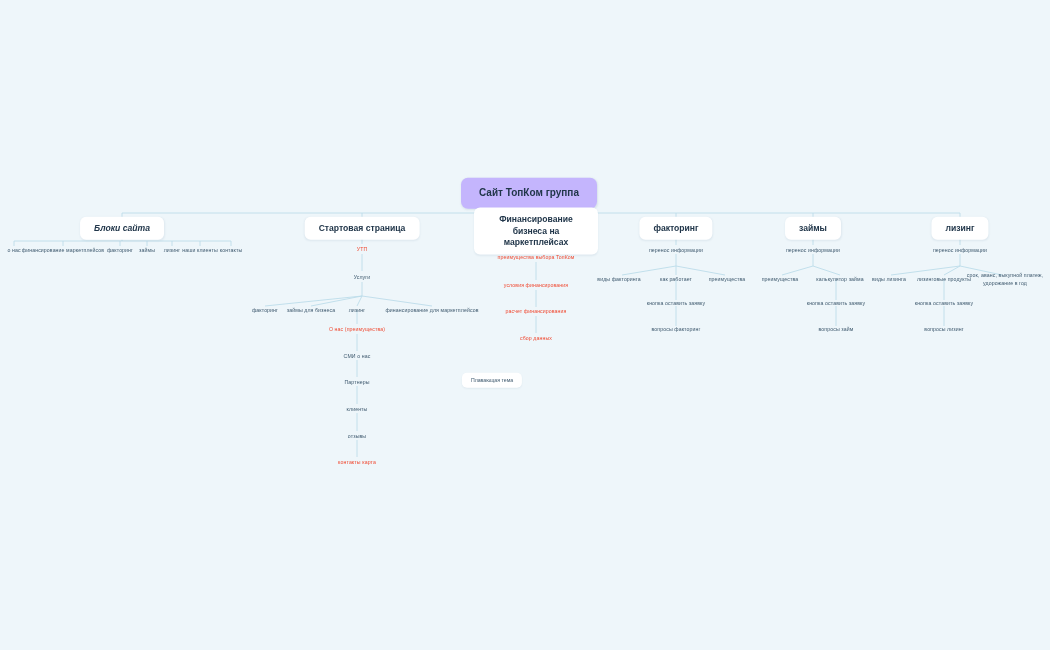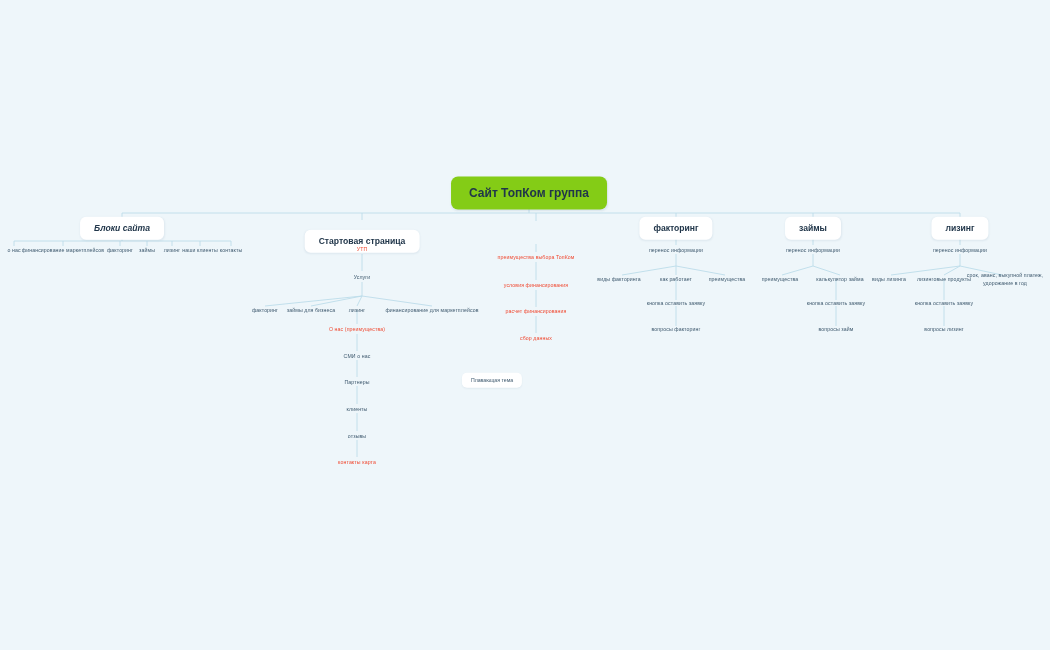--- a/index.html
+++ b/index.html
@@ -30,24 +30,24 @@
   .node {
     position: absolute;
     transform: translate(-50%, -50%);
     text-align: center;
     line-height: 1.25;
     white-space: nowrap;
     color: #2c3f52;
   }
   
   .n-root {
-    background: #84cc16;
+    background: #c4b5fd;
     border-radius: 7px;
     padding: 9px 18px;
-    font-size: 12px;
+    font-size: 10px;
     font-weight: bold;
     color: #21364a;
     box-shadow: 0 1px 2px rgba(40,80,110,0.10);
   }
   
   .n-main {
     background: #ffffff;
     border-radius: 6px;
     padding: 6px 14px;
     font-size: 8.6px;
@@ -181,36 +181,37 @@
 
   <div class="node n-main" style="left:122px; top:228px;font-style:italic;">Блоки сайта</div>
   <div class="node n-leaf" style="left:14px; top:250px;">о нас</div>
   <div class="node n-leaf" style="left:63px; top:250px;">финансирование маркетплейсов</div>
   <div class="node n-leaf" style="left:120px; top:250px;">факторинг</div>
   <div class="node n-leaf" style="left:147px; top:250px;">займы</div>
   <div class="node n-leaf" style="left:172px; top:250px;">лизинг</div>
   <div class="node n-leaf" style="left:200px; top:250px;">наши клиенты</div>
   <div class="node n-leaf" style="left:231px; top:250px;">контакты</div>
 
-  <div class="node n-main" style="left:362px; top:241px;">Стартовая страница</div>
+  <div class="node n-main" style="left:362px; top:228px;">Стартовая страница</div>
   <div class="node n-leaf n-red" style="left:362px; top:249px;">УТП</div>
   <div class="node n-leaf" style="left:362px; top:277px;">Услуги</div>
 
   <div class="node n-leaf" style="left:265px; top:310px;">факторинг</div>
   <div class="node n-leaf" style="left:311px; top:310px;">займы для бизнеса</div>
   <div class="node n-leaf" style="left:357px; top:310px;">лизинг</div>
   <div class="node n-leaf" style="left:432px; top:310px;">финансирование для маркетплейсов</div>
 
   <div class="node n-leaf n-red" style="left:357px; top:329px;">О нас  (преимущества)</div>
   <div class="node n-leaf" style="left:357px; top:356px;">СМИ о нас</div>
   <div class="node n-leaf" style="left:357px; top:382px;">Партнеры</div>
   <div class="node n-leaf" style="left:357px; top:409px;">клиенты</div>
   <div class="node n-leaf" style="left:357px; top:436px;">отзывы</div>
   <div class="node n-leaf n-red" style="left:357px; top:462px;">контакты карта</div>
 
+  <div class="node n-main wrap" style="left:536px; top:231px;">Финансирование бизнеса на маркетплейсах</div>
   <div class="node n-leaf n-red" style="left:536px; top:257px;">преимущества выбора ТопКом</div>
   <div class="node n-leaf n-red" style="left:536px; top:285px;">условия финансирования</div>
   <div class="node n-leaf n-red" style="left:536px; top:311px;">расчет финансирования</div>
   <div class="node n-leaf n-red" style="left:536px; top:338px;">сбор данных</div>
 
   <div class="node n-main" style="left:676px; top:228px;">факторинг</div>
   <div class="node n-leaf" style="left:676px; top:250px;">перенос информации</div>
   <div class="node n-leaf" style="left:619px; top:279px;">виды факторинга</div>
   <div class="node n-leaf" style="left:676px; top:279px;">как работает</div>
   <div class="node n-leaf" style="left:727px; top:279px;">преимущества</div>

